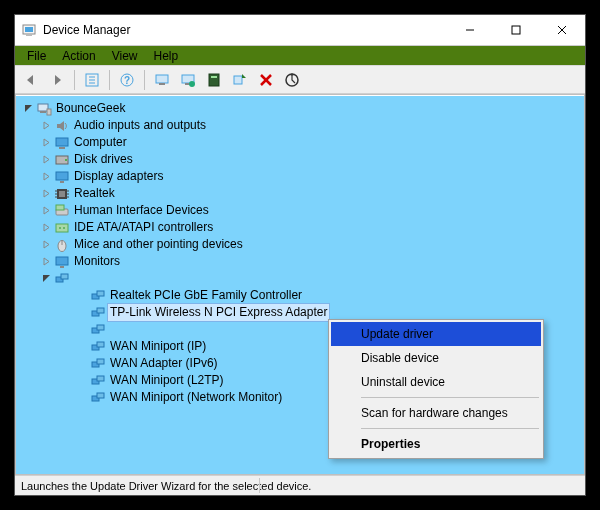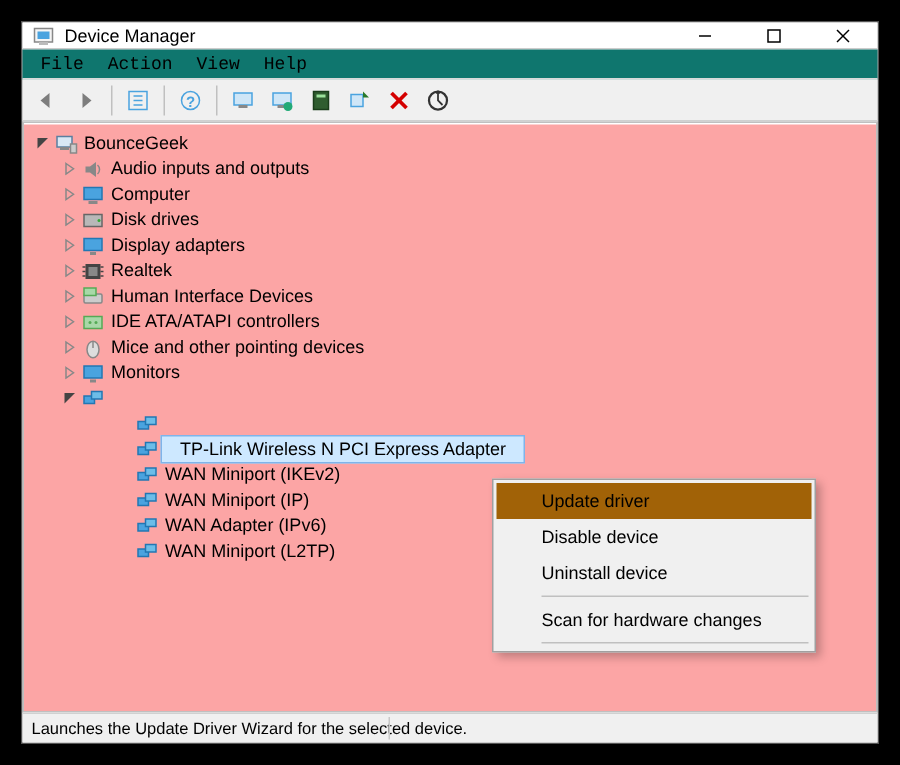--- a/index.html
+++ b/index.html
@@ -20,21 +20,21 @@
     top: 14px;
     width: 572px;
     height: 482px;
     background: #fff;
     border: 1px solid #555;
     display: flex;
     flex-direction: column;
   }
   
   .titlebar {
-    height: 18px;
+    height: 31px;
     background: #fff;
     display: flex;
     align-items: center;
     padding-left: 6px;
     border-bottom: 1px solid #ccc;
   }
   .titlebar .app-icon {
     width: 16px; height: 16px;
     display: inline-flex; align-items: center; justify-content: center;
     margin-right: 6px;
@@ -48,22 +48,21 @@
     font-family: "Segoe UI Symbol", sans-serif;
     font-size: 11px;
   }
   
   .menubar {
     height: 20px;
     display: flex;
     align-items: center;
     padding: 0 4px;
     border-bottom: 1px solid #d9d9d9;
-    background: #0f766e;
-    font-family: Liberation Mono, monospace;
+    background: #4d7c0f;
   }
   .menubar .menu-item {
     padding: 2px 8px;
     font-size: 12px;
   }
   
   .toolbar {
     height: 28px;
     background: #f0f0f0;
     border-bottom: 1px solid #d0d0d0;
@@ -78,21 +77,21 @@
     display: flex; align-items: center; justify-content: center;
     border-radius: 2px;
   }
   .tb-sep {
     width: 1px; height: 20px; background: #c0c0c0; margin: 0 3px;
   }
   
   .tree-wrap {
     flex: 1;
     overflow: hidden;
-    background: #fca5a5;
+    background: #7dd3fc;
     position: relative;
     border-top: 1px solid #fff;
   }
   .tree {
     padding: 4px 0 0 6px;
     line-height: 17px;
   }
   .tree-row {
     display: flex;
     align-items: center;
@@ -108,21 +107,21 @@
     font-size: 10px; color: #666;
   }
   .dev-icon {
     width: 16px; height: 16px; margin-right: 4px;
     display: inline-flex; align-items: center; justify-content: center;
   }
   .tree-label { font-size: 12px; }
   .tree-row.selected .tree-label {
     background: #cde8ff;
     border: 1px solid #7eb4ea;
-    padding: 0 12px;
+    padding: 0 2px;
     margin-left: -3px;
   }
   
   .context-menu {
     position: absolute;
     left: 328px;
     top: 319px;
     width: 216px;
     background: #f0f0f0;
     border: 1px solid #a0a0a0;
@@ -130,21 +129,21 @@
     padding: 2px;
     z-index: 10;
   }
   .ctx-item {
     height: 24px;
     display: flex;
     align-items: center;
     padding-left: 30px;
     font-size: 12px;
   }
-  .ctx-item.highlight { background: #a16207; }
+  .ctx-item.highlight { background: #1d4ed8; }
   .ctx-item.bold { font-weight: 600; }
   .ctx-sep {
     height: 1px; background: #c0c0c0;
     margin: 3px 2px 3px 30px;
   }
   
   .statusbar {
     height: 20px;
     border-top: 1px solid #d0d0d0;
     background: #f0f0f0;
@@ -460,20 +459,21 @@
           </div>
           <div class="tree-row">
             <span class="indent3"></span>
             <span class="expander"></span>
             <span class="dev-icon">
               <svg width="16" height="16" viewBox="0 0 16 16">
                 <rect x="2" y="6" width="7" height="5" fill="#4aa3df" stroke="#2277b3"></rect>
                 <rect x="7" y="3" width="7" height="5" fill="#6cbde8" stroke="#2277b3"></rect>
               </svg>
             </span>
+            <span class="tree-label">Realtek PCIe GbE Family Controller</span>
           </div>
           <div class="tree-row selected">
             <span class="indent3"></span>
             <span class="expander"></span>
             <span class="dev-icon">
               <svg width="16" height="16" viewBox="0 0 16 16">
                 <rect x="2" y="6" width="7" height="5" fill="#4aa3df" stroke="#2277b3"></rect>
                 <rect x="7" y="3" width="7" height="5" fill="#6cbde8" stroke="#2277b3"></rect>
               </svg>
             </span>
@@ -481,21 +481,20 @@
           </div>
           <div class="tree-row">
             <span class="indent3"></span>
             <span class="expander"></span>
             <span class="dev-icon">
               <svg width="16" height="16" viewBox="0 0 16 16">
                 <rect x="2" y="6" width="7" height="5" fill="#4aa3df" stroke="#2277b3"></rect>
                 <rect x="7" y="3" width="7" height="5" fill="#6cbde8" stroke="#2277b3"></rect>
               </svg>
             </span>
-            <span class="tree-label">WAN Miniport (IKEv2)</span>
           </div>
           <div class="tree-row">
             <span class="indent3"></span>
             <span class="expander"></span>
             <span class="dev-icon">
               <svg width="16" height="16" viewBox="0 0 16 16">
                 <rect x="2" y="6" width="7" height="5" fill="#4aa3df" stroke="#2277b3"></rect>
                 <rect x="7" y="3" width="7" height="5" fill="#6cbde8" stroke="#2277b3"></rect>
               </svg>
             </span>
@@ -515,30 +514,42 @@
           <div class="tree-row">
             <span class="indent3"></span>
             <span class="expander"></span>
             <span class="dev-icon">
               <svg width="16" height="16" viewBox="0 0 16 16">
                 <rect x="2" y="6" width="7" height="5" fill="#4aa3df" stroke="#2277b3"></rect>
                 <rect x="7" y="3" width="7" height="5" fill="#6cbde8" stroke="#2277b3"></rect>
               </svg>
             </span>
             <span class="tree-label">WAN Miniport (L2TP)</span>
+          </div>
+          <div class="tree-row">
+            <span class="indent3"></span>
+            <span class="expander"></span>
+            <span class="dev-icon">
+              <svg width="16" height="16" viewBox="0 0 16 16">
+                <rect x="2" y="6" width="7" height="5" fill="#4aa3df" stroke="#2277b3"></rect>
+                <rect x="7" y="3" width="7" height="5" fill="#6cbde8" stroke="#2277b3"></rect>
+              </svg>
+            </span>
+            <span class="tree-label">WAN Miniport (Network Monitor)</span>
           </div>
         </div>
   </div>
   </div>
 
   <div class="statusbar">
     <span>Launches the Update Driver Wizard for the selected device.</span>
   </div>
 </div>
 
 <div class="context-menu" id="context-menu">
     <div class="ctx-item highlight">Update driver</div>
     <div class="ctx-item">Disable device</div>
     <div class="ctx-item">Uninstall device</div>
     <div class="ctx-sep"></div>
     <div class="ctx-item">Scan for hardware changes</div>
     <div class="ctx-sep"></div>
+    <div class="ctx-item bold">Properties</div>
   </div>
 
 </body></html>

